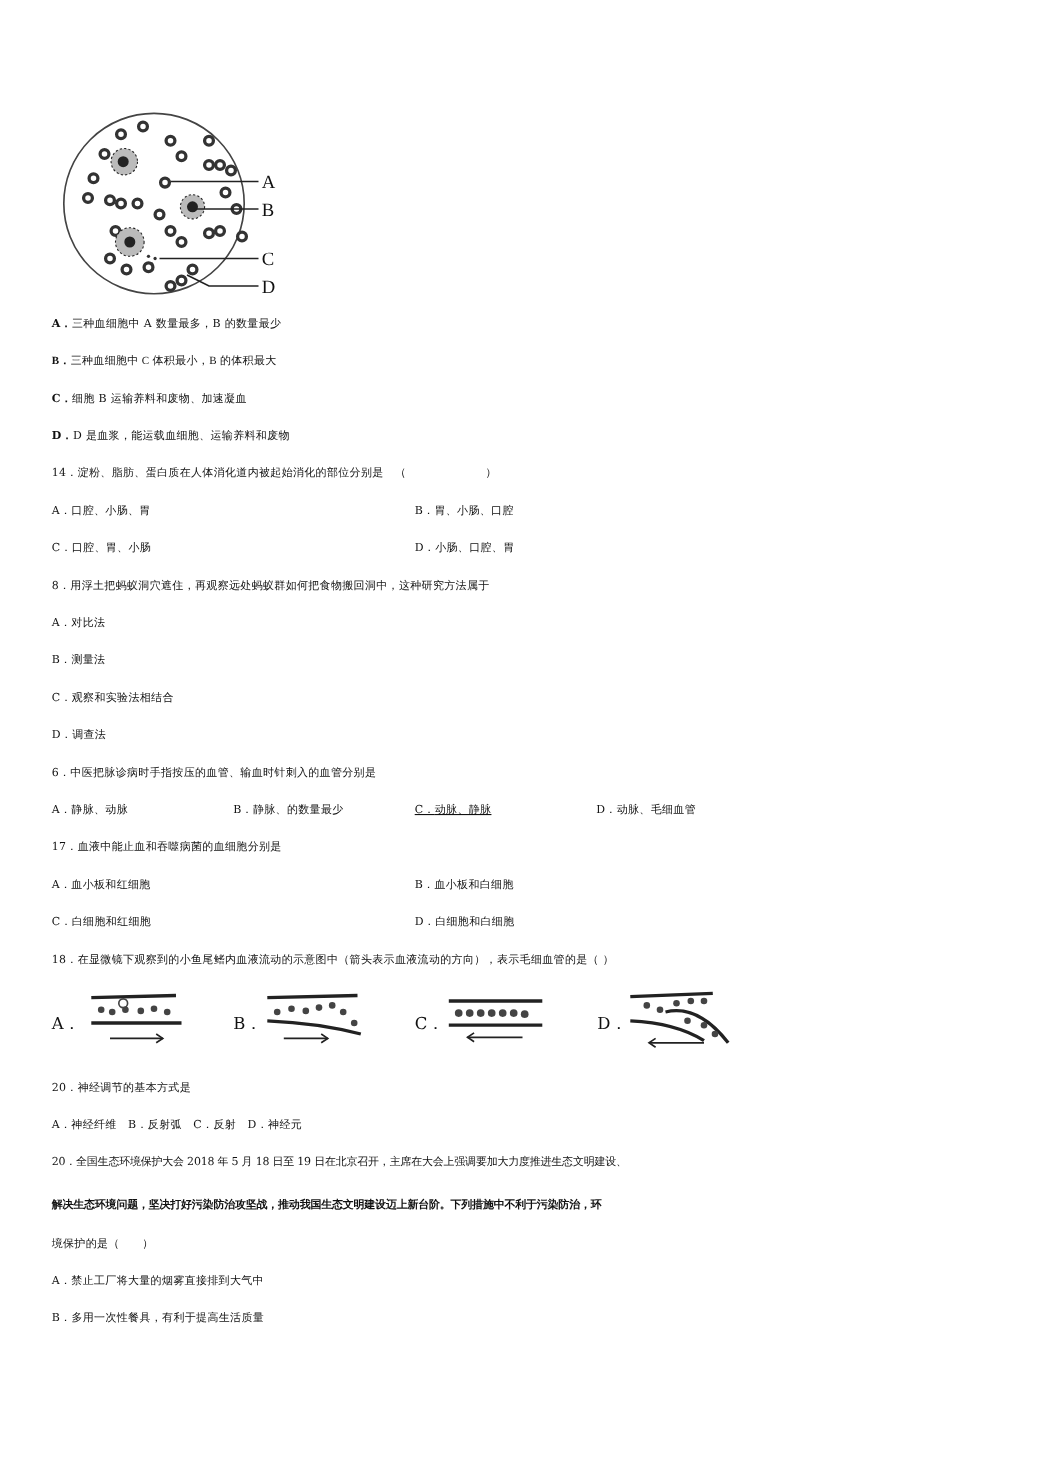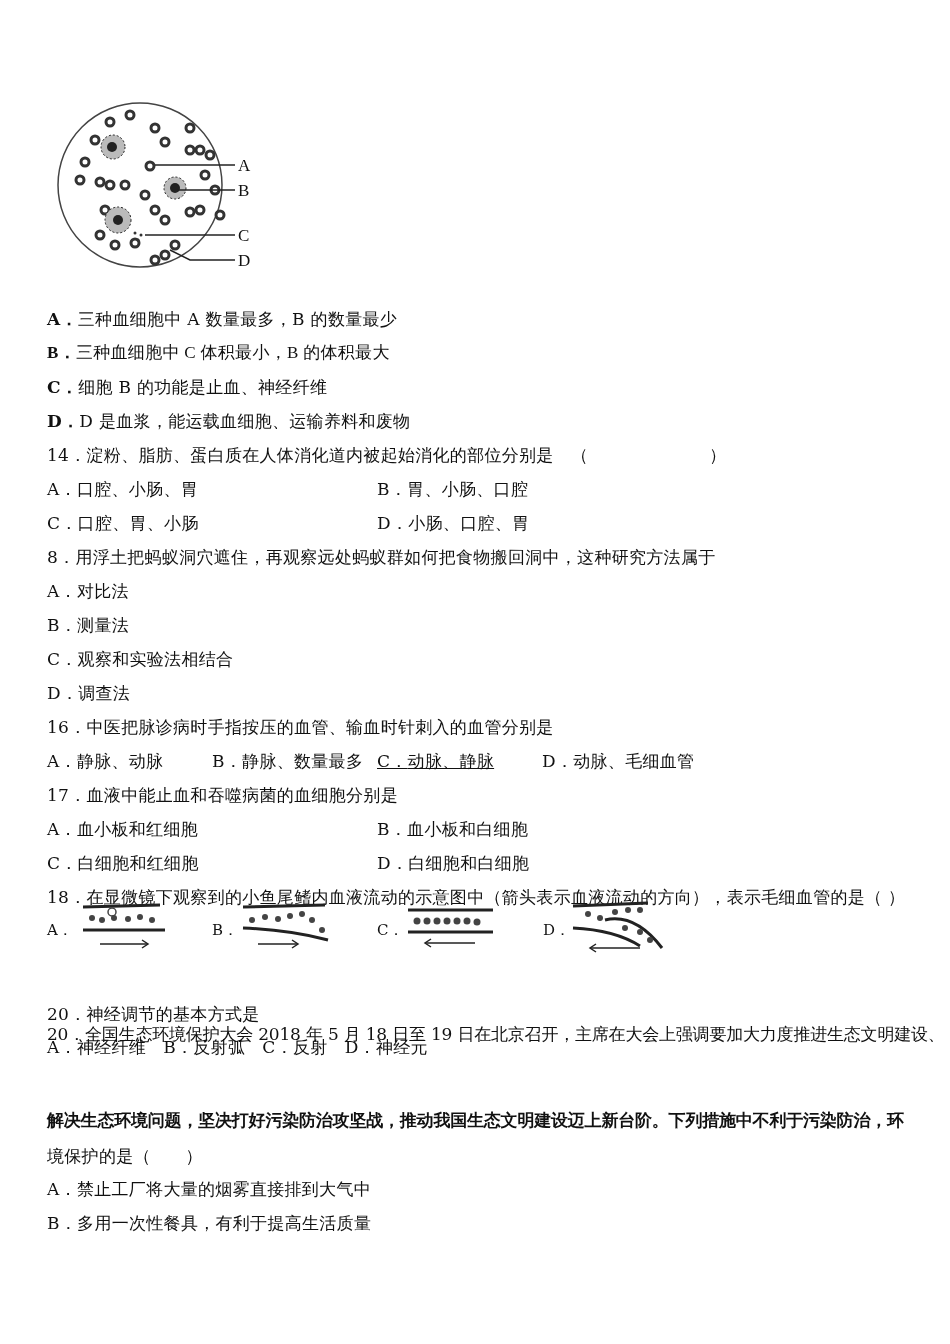--- a/index.html
+++ b/index.html
@@ -2,22 +2,22 @@
 <html><head>
   <meta charset="utf-8">
   <style>
     html, body { margin: 0; padding: 0; background: #ffffff; }
     body {
       width: 950px; height: 1344px; position: relative; overflow: hidden;
       font-family: "DejaVu Serif", "Liberation Serif", serif;
       color: #111;
     }
     .line {
-      position: absolute; left: 47px; font-size: 17px; line-height: 20px;
-      white-space: nowrap; letter-spacing: 0.3px; margin-top: 24px;
+      position: absolute; left: 47px; font-size: 10px; line-height: 20px;
+      white-space: nowrap; letter-spacing: 0.3px;
     }
     .opt-b { position: absolute; left: 377px; }
     .lbl { font-weight: bold; }
     .figure { position: absolute; }
     .vessel-label { position: absolute; font-size: 15px; }
   </style>
 </head>
 <body>
 
 <svg class="figure" style="left:55px; top:100px;" width="220" height="175" viewBox="0 0 220 175">
@@ -87,21 +87,21 @@
   </g>
 </svg>
 
 <div class="line" style="top:285px;">
   <span class="lbl">A．</span><span>三种血细胞中 A 数量最多，B 的数量最少</span>
 </div>
 <div class="line" style="top:319px;font-family:Liberation Serif, serif;">
   <span class="lbl">B．</span><span>三种血细胞中 C 体积最小，B 的体积最大</span>
 </div>
 <div class="line" style="top:353px;">
-  <span class="lbl">C．</span><span>细胞 B 的功能是止血、神经纤维</span>
+  <span class="lbl">C．</span><span>细胞 B 运输养料和废物、加速凝血</span>
 </div>
 <div class="line" style="top:387px;">
   <span class="lbl">D．</span><span>D 是血浆，能运载血细胞、运输养料和废物</span>
 </div>
 
 <div class="line" style="top:421px;">14．淀粉、脂肪、蛋白质在人体消化道内被起始消化的部位分别是　（　　　　　　　）</div>
 <div class="line" style="top:455px; width:850px;">
   <span><span>A．</span><span>口腔、小肠、胃</span></span>
   <span class="opt-b" style="left:330px;"><span>B．</span><span>胃、小肠、口腔</span></span>
 </div>
@@ -109,24 +109,24 @@
   <span><span>C．</span><span>口腔、胃、小肠</span></span>
   <span class="opt-b" style="left:330px;"><span>D．</span><span>小肠、口腔、胃</span></span>
 </div>
 
 <div class="line" style="top:523px;">8．用浮土把蚂蚁洞穴遮住，再观察远处蚂蚁群如何把食物搬回洞中，这种研究方法属于</div>
 <div class="line" style="top:557px;"><span>A．</span><span>对比法</span></div>
 <div class="line" style="top:591px;"><span>B．</span><span>测量法</span></div>
 <div class="line" style="top:625px;"><span>C．</span><span>观察和实验法相结合</span></div>
 <div class="line" style="top:659px;"><span>D．</span><span>调查法</span></div>
 
-<div class="line" style="top:693px;">16．中医把脉诊病时手指按压的血管、输血时针刺入的血管分别是</div>
+<div class="line" style="top:693px;">6．中医把脉诊病时手指按压的血管、输血时针刺入的血管分别是</div>
 <div class="line" style="top:727px; width:850px;">
   <span style="position:absolute; left:0;"><span>A．</span><span>静脉、动脉</span></span>
-  <span style="position:absolute; left:165px;"><span>B．</span><span>静脉、数量最多</span></span>
+  <span style="position:absolute; left:165px;"><span>B．</span><span>静脉、的数量最少</span></span>
   <span style="position:absolute; left:330px;text-decoration:underline;"><span>C．</span><span>动脉、静脉</span></span>
   <span style="position:absolute; left:495px;"><span>D．</span><span>动脉、毛细血管</span></span>
 </div>
 
 <div class="line" style="top:761px;">17．血液中能止血和吞噬病菌的血细胞分别是</div>
 <div class="line" style="top:795px; width:850px;">
   <span><span>A．</span><span>血小板和红细胞</span></span>
   <span class="opt-b" style="left:330px;"><span>B．</span><span>血小板和白细胞</span></span>
 </div>
 <div class="line" style="top:829px; width:850px;">
@@ -223,17 +223,17 @@
 </svg>
 
 <div class="line" style="top:980px;">20．神经调节的基本方式是</div>
 <div class="line" style="top:1013px;">
   <span><span>A．</span><span>神经纤维</span></span>&nbsp;&nbsp;
   <span><span>B．</span><span>反射弧</span></span>&nbsp;&nbsp;
   <span><span>C．</span><span>反射</span></span>&nbsp;&nbsp;
   <span><span>D．</span><span>神经元</span></span>
 </div>
 
-<div class="line" style="top:1000px; letter-spacing:-0.2px;">20．全国生态环境保护大会 2018 年 5 月 18 日至 19 日在北京召开，主席在大会上强调要加大力度推进生态文明建设、</div>
+<div class="line" style="top:1047px; letter-spacing:-0.2px;">20．全国生态环境保护大会 2018 年 5 月 18 日至 19 日在北京召开，主席在大会上强调要加大力度推进生态文明建设、</div>
 <div class="line" style="top:1086px; letter-spacing:-0.2px;font-weight:bold;">解决生态环境问题，坚决打好污染防治攻坚战，推动我国生态文明建设迈上新台阶。下列措施中不利于污染防治，环</div>
 <div class="line" style="top:1122px;">境保护的是（　　）</div>
 <div class="line" style="top:1155px;"><span>A．</span><span>禁止工厂将大量的烟雾直接排到大气中</span></div>
 <div class="line" style="top:1189px;"><span>B．</span><span>多用一次性餐具，有利于提高生活质量</span></div>
 
 </body></html>

